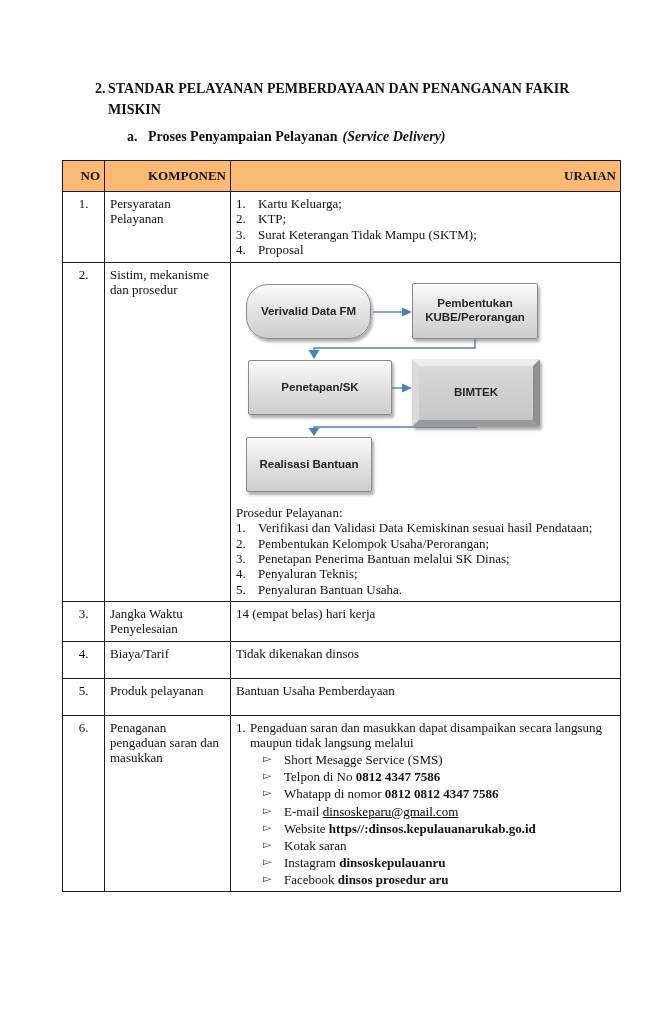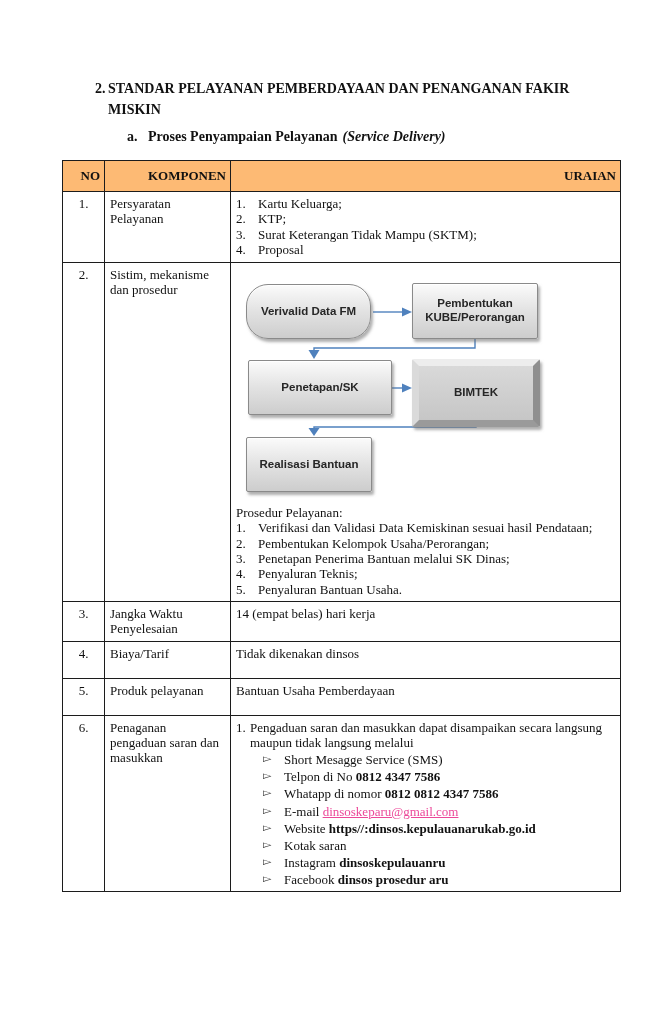--- a/index.html
+++ b/index.html
@@ -115,21 +115,21 @@
   .intro-line .n { flex: 0 0 14px; }
   .intro-line .t { width: 358px; }
   .contact-line { display: flex; margin-left: 27px; line-height: 1.16; margin-top: 2px; }
   .arrow-bullet {
     flex: 0 0 21px;
     font-family: "DejaVu Sans", sans-serif;
     font-size: 11px;
     color: #333;
     padding-top: 1px;
   }
-  .email-link { color: #ec4899; text-decoration: underline; cursor: pointer; }
+  .email-link { color: #000000; text-decoration: underline; cursor: pointer; }
   .contact-text b { font-weight: bold; }
 </style>
 </head>
 <body>
 
 <div class="page">
 
   <div class="heading-block">
     <span class="heading-num">2.</span>
     <span class="heading-lines">

